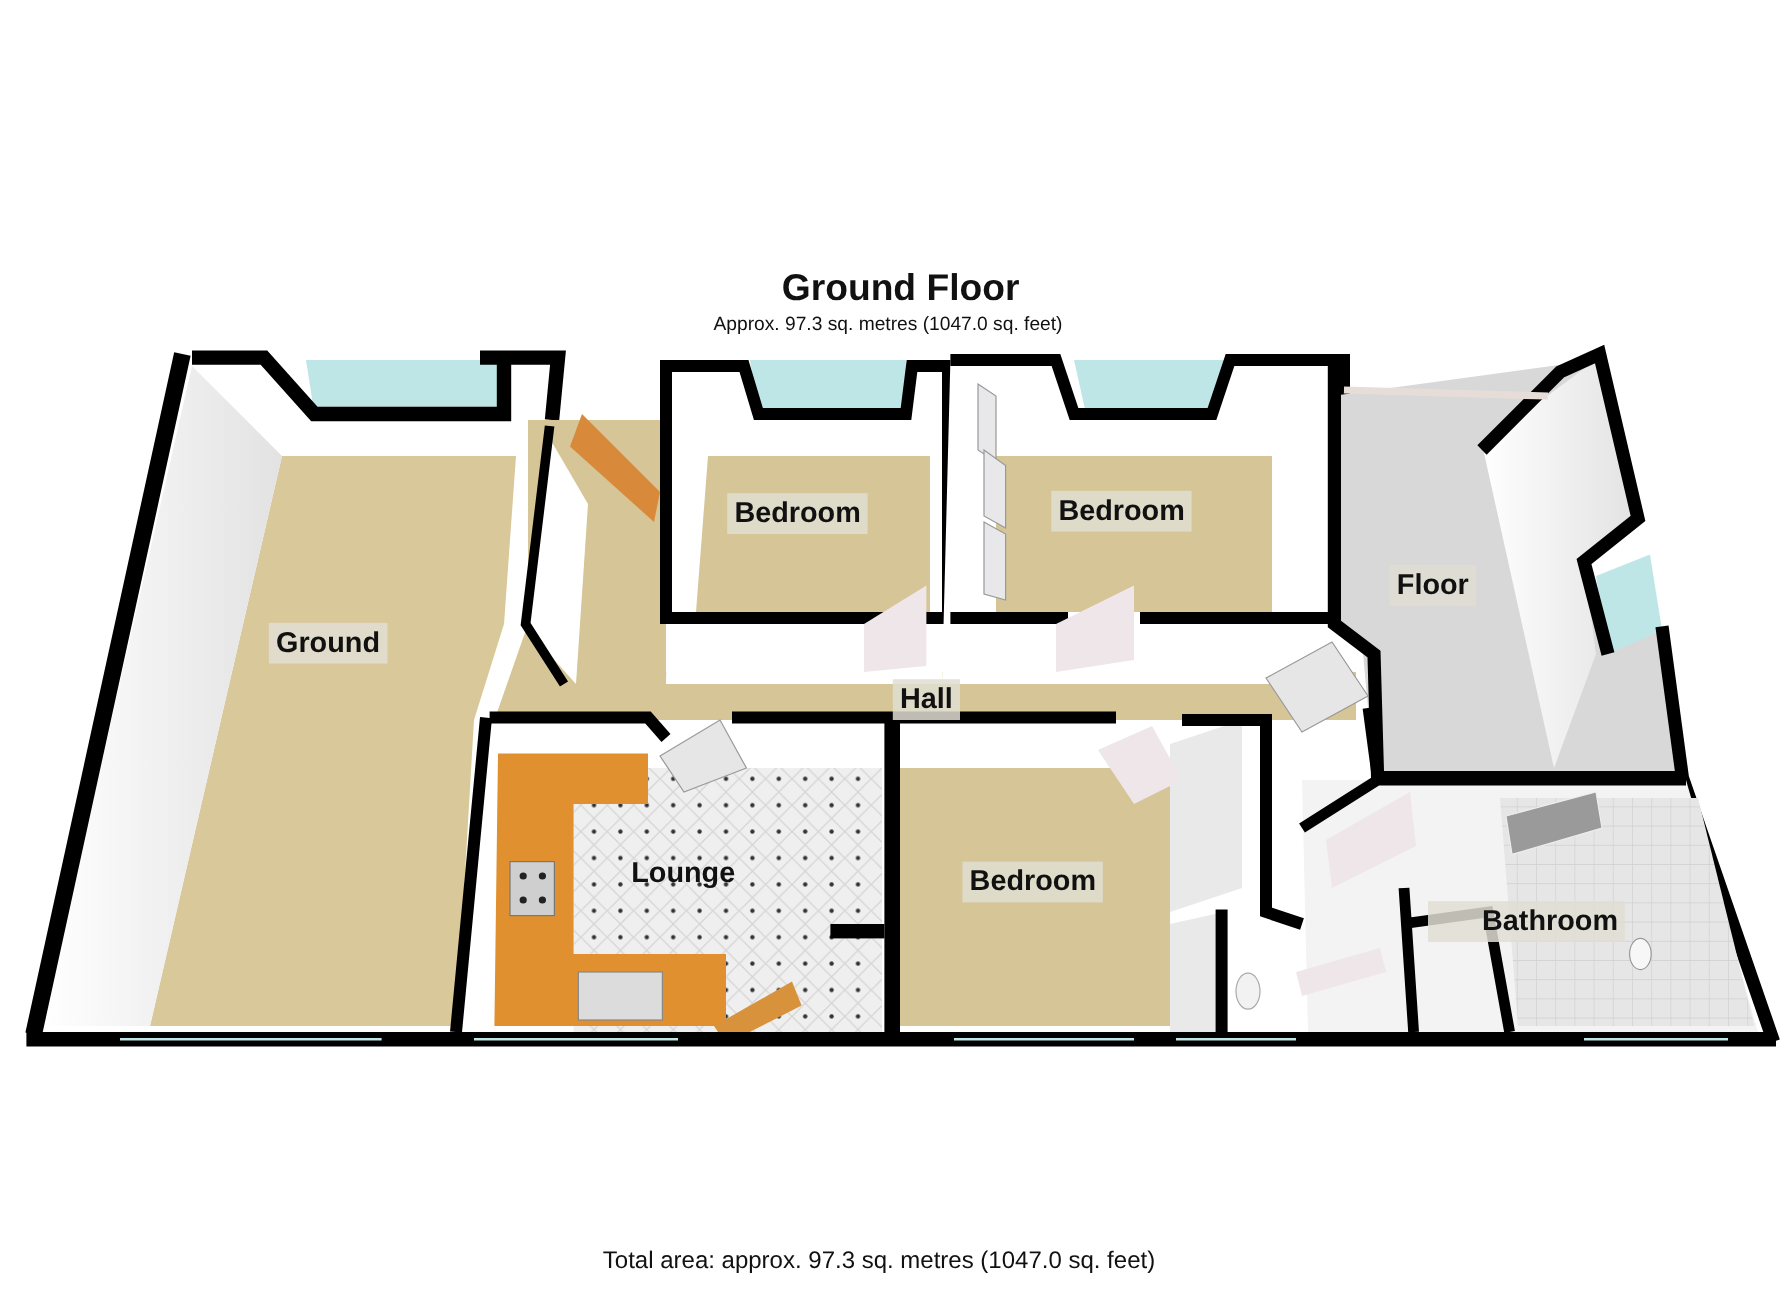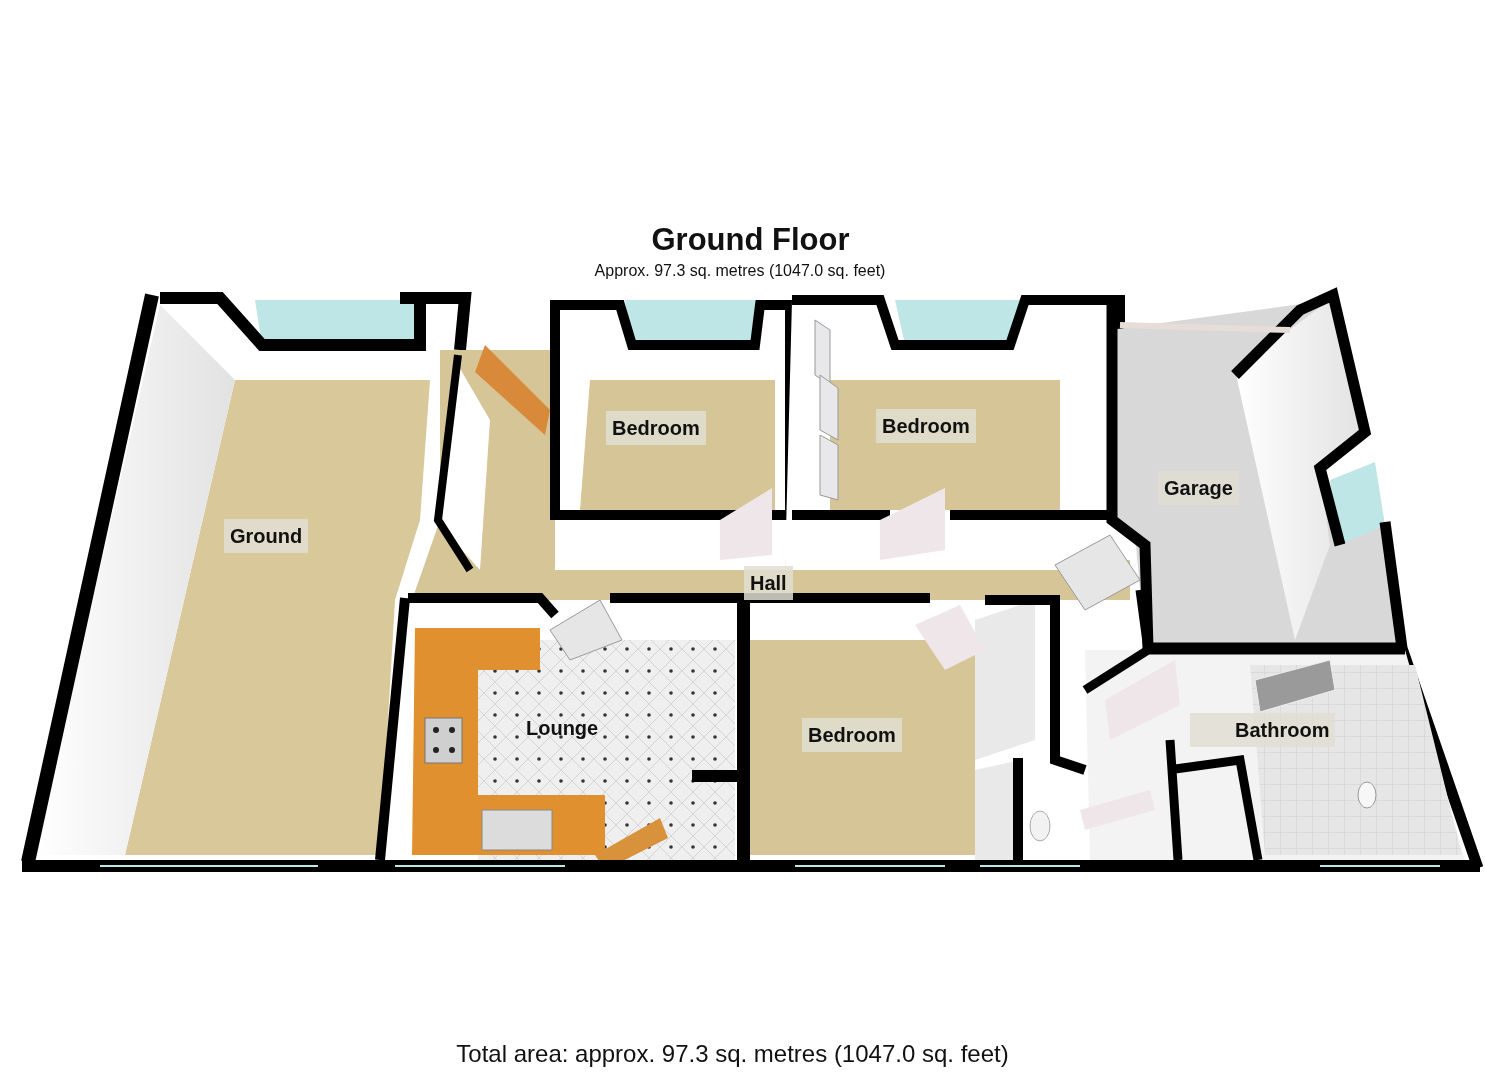--- a/index.html
+++ b/index.html
@@ -1,21 +1,21 @@
 <!DOCTYPE html>
 <html><head>
 <meta charset="utf-8">
 <style>
   html, body { margin:0; padding:0; background:#ffffff; }
   body { width:1485px; height:1080px; position:relative; overflow:hidden; font-family:"Liberation Sans", sans-serif; }
   .title { position:absolute; left:0; width:1477px; top:222px; text-align:center; font-weight:bold; font-size:31px; color:#111;padding-left:12px; }
   .subtitle { position:absolute; left:0; width:1480px; top:262px; text-align:center; font-size:16px; color:#111; }
-  .total { position:absolute; left:0; width:1465px; top:1040px; text-align:center; font-size:24px; color:#111; }
+  .total { position:absolute; left:0; width:1465px; top:1040px; text-align:center; font-size:20px; color:#111; }
   svg.plan { position:absolute; left:0; top:0; }
-  .lbl { position:absolute; font-weight:bold; font-size:20px; color:#111; background:rgba(225,222,210,0.85); padding:0 6px; line-height:34px; white-space:nowrap; }
+  .lbl { position:absolute; font-weight:bold; font-size:24px; color:#111; background:rgba(225,222,210,0.85); padding:0 6px; line-height:34px; white-space:nowrap; }
 </style>
 </head>
 <body>
 
 <div class="title">Ground Floor</div>
 <div class="subtitle">Approx. 97.3 sq. metres (1047.0 sq. feet)</div>
 
 <svg class="plan" width="1485" height="1080" viewBox="0 0 1485 1080">
   <defs>
     <pattern id="tiles" width="22" height="22" patternUnits="userSpaceOnUse">
@@ -122,19 +122,19 @@
     <line x1="395" y1="866" x2="565" y2="866"></line>
     <line x1="795" y1="866" x2="945" y2="866"></line>
     <line x1="980" y1="866" x2="1080" y2="866"></line>
     <line x1="1320" y1="866" x2="1440" y2="866"></line>
   </g>
 </svg>
 
 <div class="lbl" style="left:224px;top:519px;">Ground</div>
 <div class="lbl" style="left:606px;top:411px;">Bedroom</div>
 <div class="lbl" style="left:876px;top:409px;">Bedroom</div>
-<div class="lbl" style="left:1158px;top:471px;">Garage</div>
+<div class="lbl" style="left:1158px;top:471px;">Floor</div>
 <div class="lbl" style="left:744px;top:566px;">Hall</div>
 <div class="lbl" style="left:520px;top:711px;background:transparent;">Lounge</div>
 <div class="lbl" style="left:802px;top:718px;">Bedroom</div>
-<div class="lbl" style="left:1190px;top:713px;padding-left:45px;">Bathroom</div>
+<div class="lbl" style="left:1190px;top:751px;padding-left:45px;">Bathroom</div>
 
 <div class="total">Total area: approx. 97.3 sq. metres (1047.0 sq. feet)</div>
 
 </body></html>

